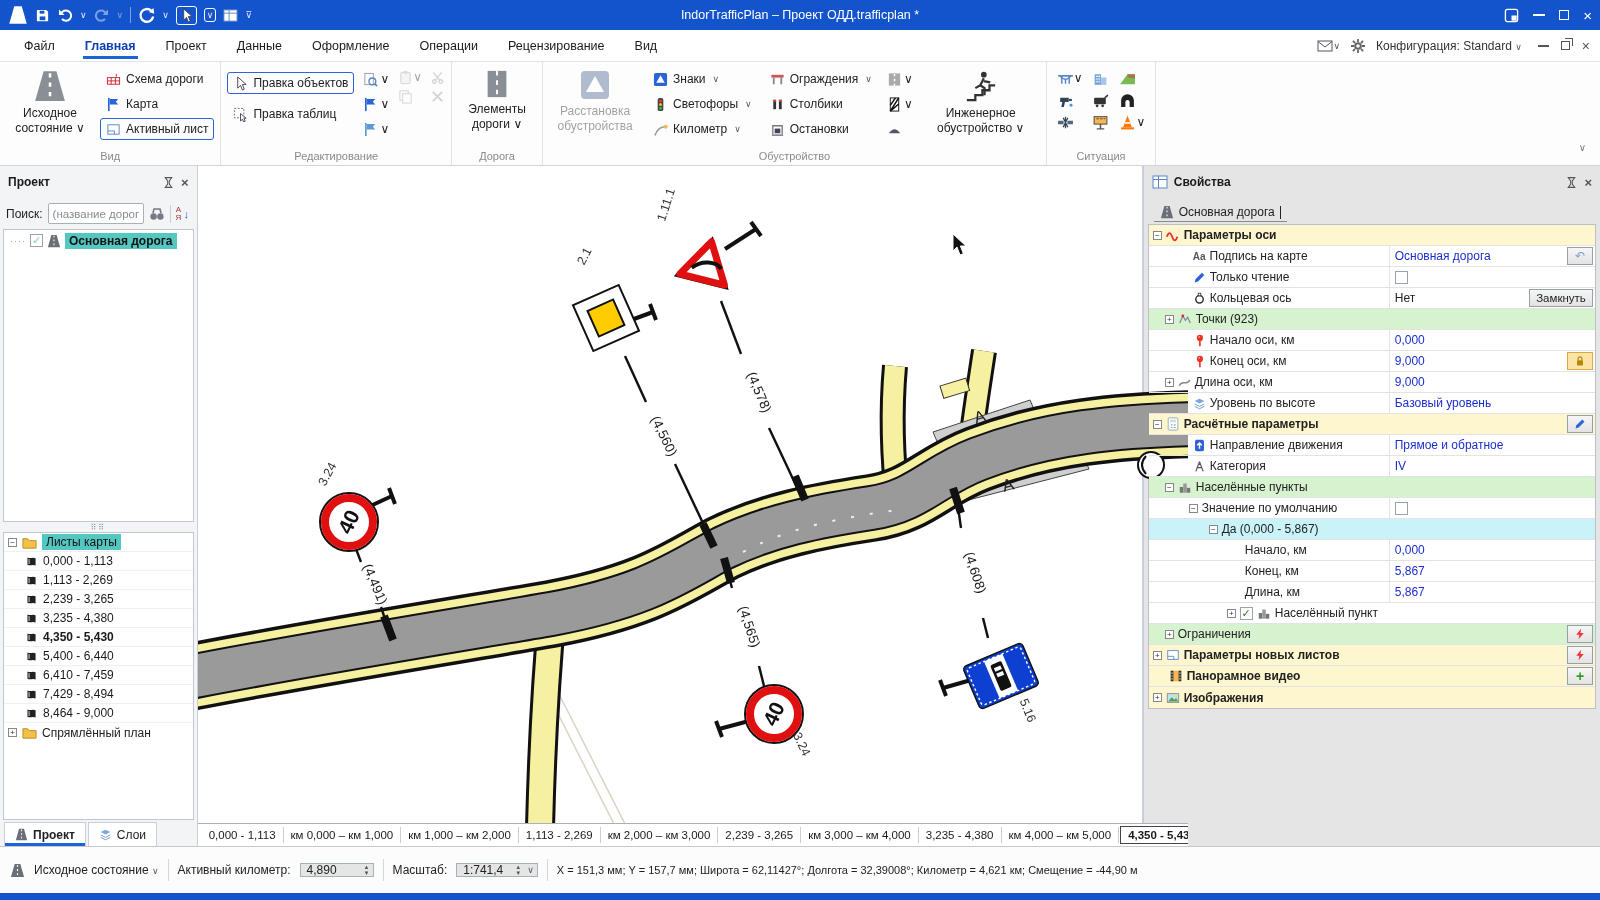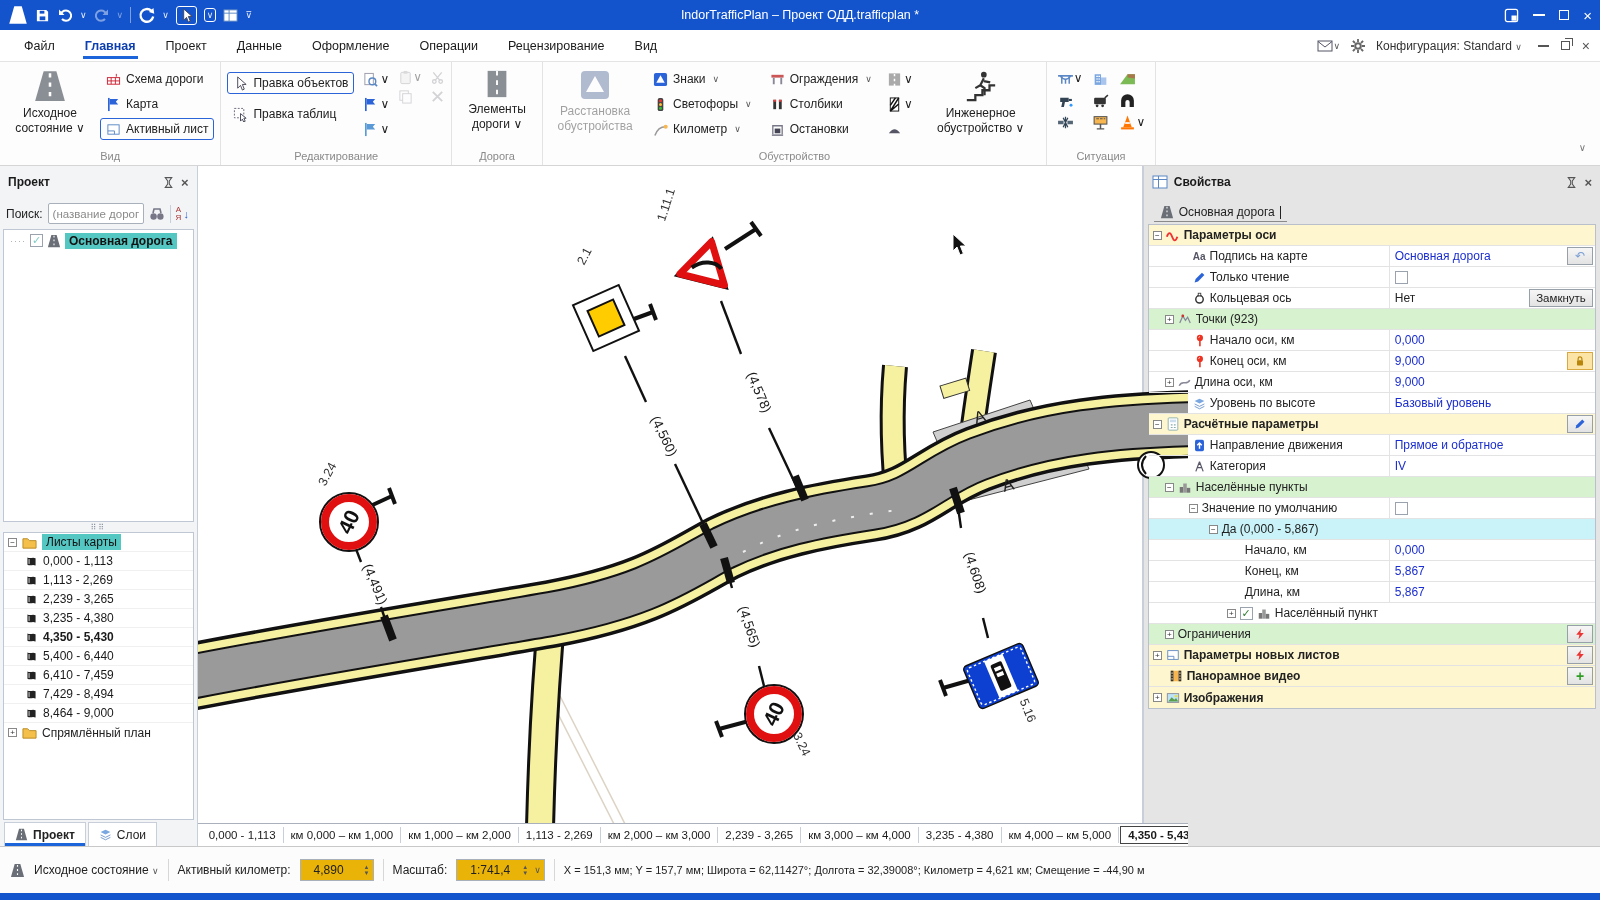--- a/index.html
+++ b/index.html
@@ -94,21 +94,21 @@
   .cyan{background:#c9f3f8}
   .grp{font-weight:bold}
   .pbtn{position:absolute;right:2px;top:1px;width:26px;height:18px;border:1px solid #979fa9;background:linear-gradient(#f6f6f6,#e3e3e3);display:flex;align-items:center;justify-content:center}
   .pbtn.wide{width:64px;font-size:11.5px;color:#222}
   .pbtn.lockb{background:#fce3a6;border-color:#d9a93f}
   .undoarr{color:#7a9fd4;font-size:12px}
   .plusg{color:#2f9e23;font-weight:bold;font-size:14px}
   
   .statusbar{position:absolute;left:0;top:846px;width:1600px;height:47px;background:#fcfcfc;border-top:1px solid #c8c8c8;display:flex;align-items:center;padding:0 10px;gap:9px}
   .sdiv{width:1px;height:22px;background:#d7d7d7}
-  .spinbox{display:flex;align-items:center;border:1px solid #a8b0bc;background:#eab308;height:22px;padding:0 3px 0 13px;gap:6px;min-width:74px}
+  .spinbox{display:flex;align-items:center;border:1px solid #a8b0bc;background:#e5e5e5;height:14px;padding:0 3px 0 6px;gap:6px;min-width:74px}
   .spin{display:flex;flex-direction:column;font-size:6px;color:#555;line-height:6px}
   .bluebar{position:absolute;left:0;top:893px;width:1600px;height:7px;background:#1353cb}
   .small{font-size:11px}
   text{font-family:"Liberation Sans",sans-serif}
 </style>
 </head>
 <body>
 
 <svg width="0" height="0" style="position:absolute">
   <defs>

